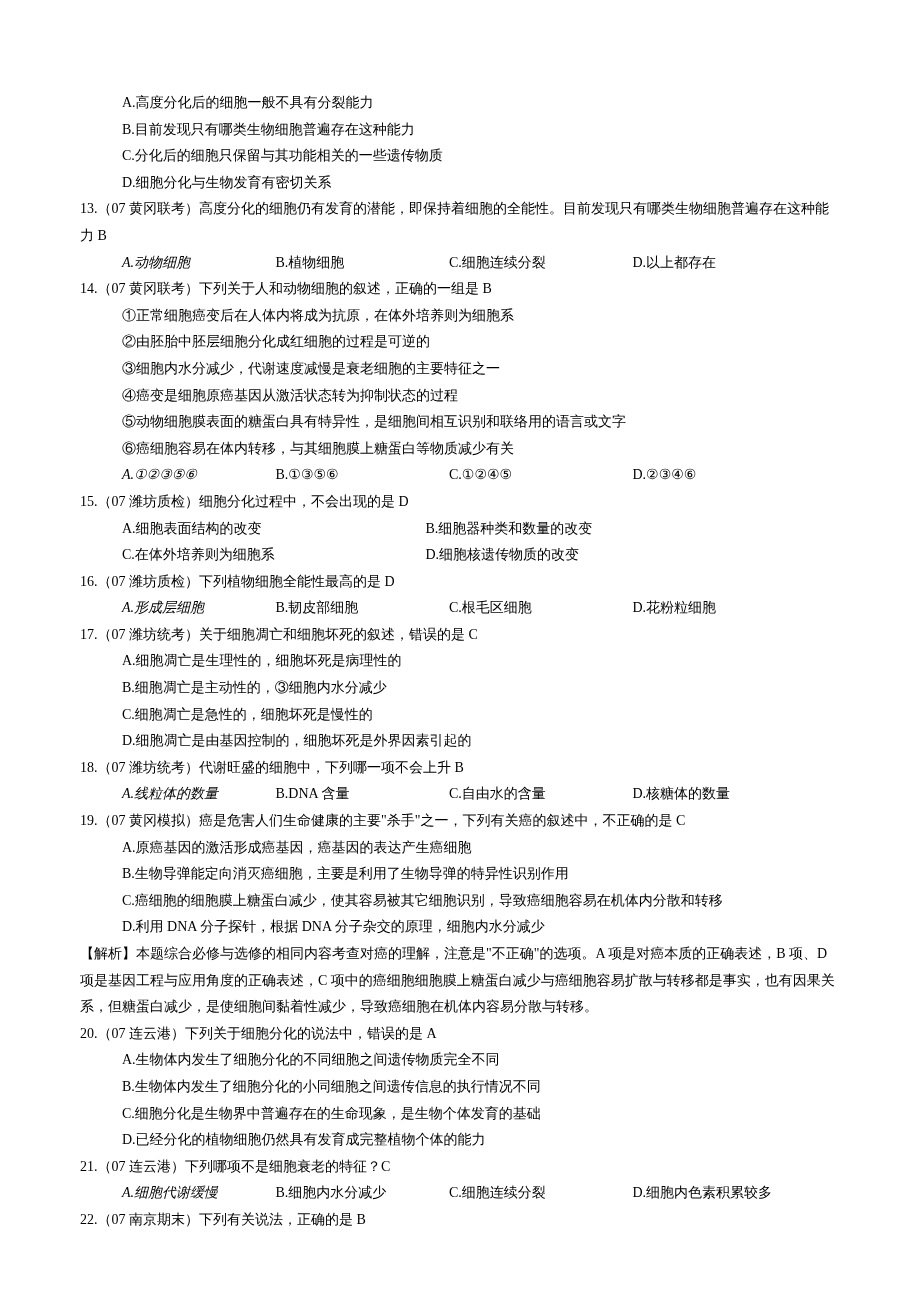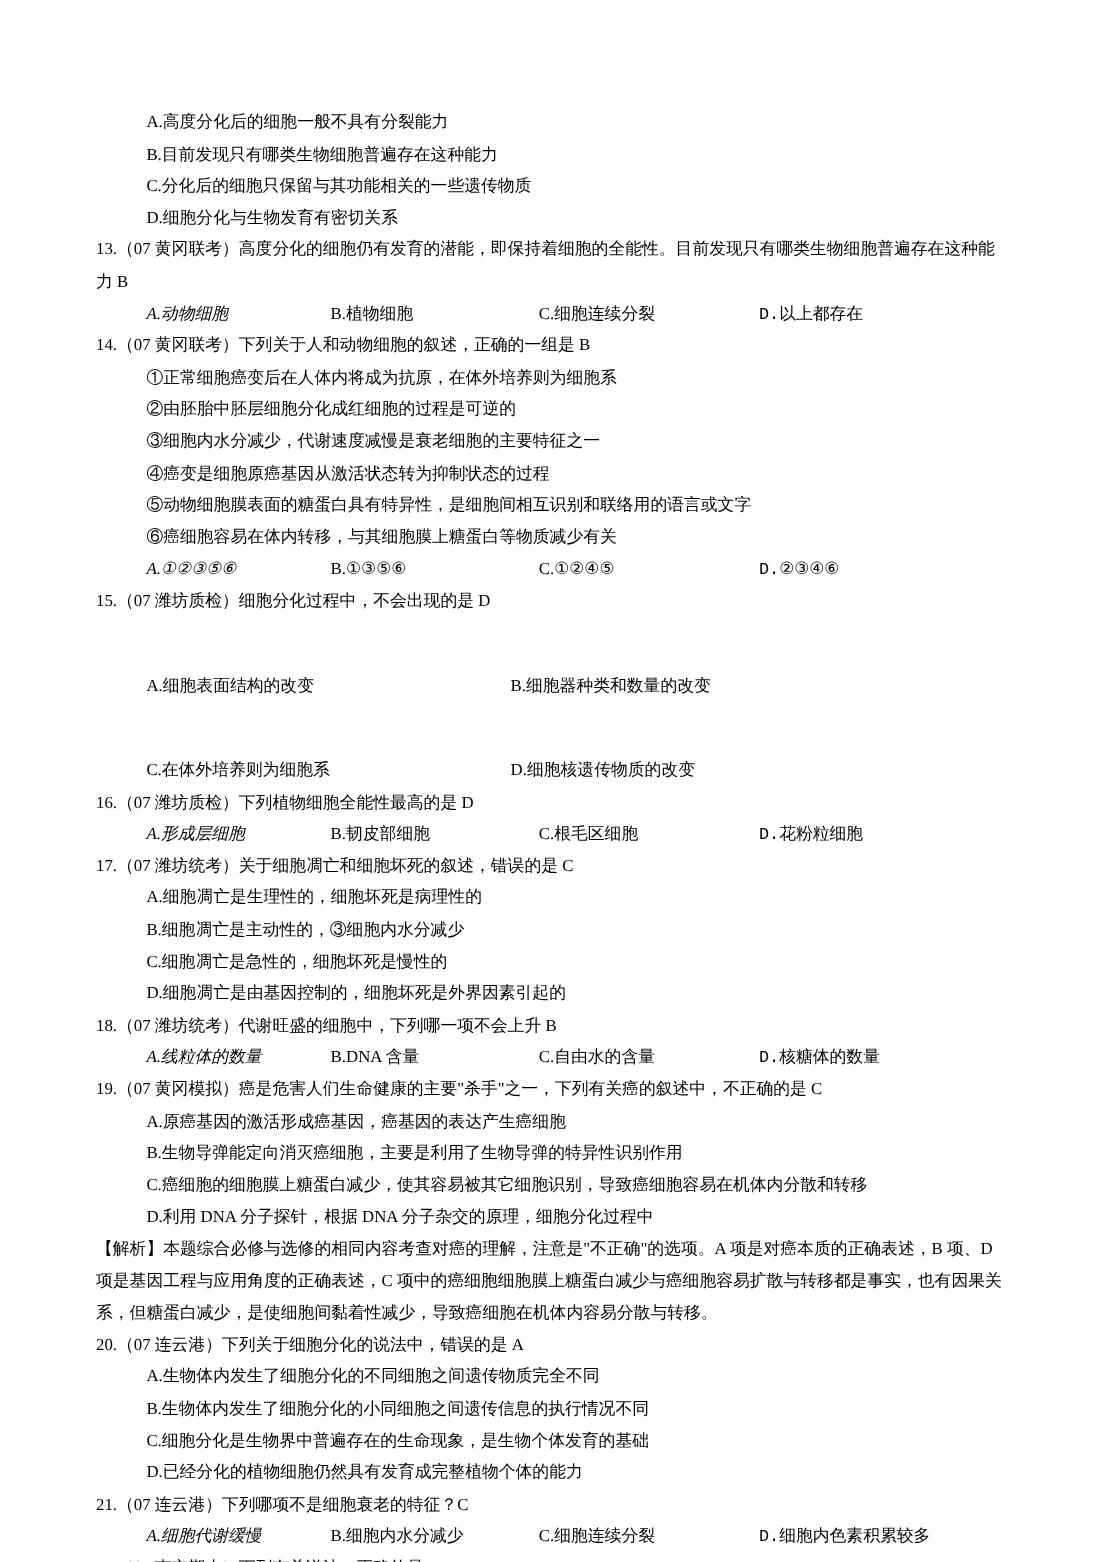--- a/index.html
+++ b/index.html
@@ -15,30 +15,29 @@
     }
     .option-row {
       padding-left: 3em;
     }
     .option-row span {
       display: inline-block;
     }
     .w1 { width: 150px; font-style: italic; }
     .w2 { width: 170px; }
     .w3 { width: 180px; }
-    .w4 { width: 150px; font-family: Liberation Mono, monospace; }
+    .w4 { width: 150px; }
     .stem {
       padding-left: 0;
     }
     .sub {
       padding-left: 3em;
     }
     .half-row {
       padding-left: 3em;
-      margin-top: 44px;
     }
     .half-row span {
       display: inline-block;
     }
     .hw1 { width: 300px; }
     .hw2 { width: 300px; }
     .analysis {
       padding-left: 0;
     }
   </style>
@@ -101,21 +100,21 @@
   <span class="w1">A.线粒体的数量</span>
   <span class="w2">B.DNA 含量</span>
   <span class="w3">C.自由水的含量</span>
   <span class="w4">D.核糖体的数量</span>
 </div>
 
 <div class="stem">19.（07 黄冈模拟）癌是危害人们生命健康的主要"杀手"之一，下列有关癌的叙述中，不正确的是  C</div>
 <div class="sub">A.原癌基因的激活形成癌基因，癌基因的表达产生癌细胞</div>
 <div class="sub">B.生物导弹能定向消灭癌细胞，主要是利用了生物导弹的特异性识别作用</div>
 <div class="sub">C.癌细胞的细胞膜上糖蛋白减少，使其容易被其它细胞识别，导致癌细胞容易在机体内分散和转移</div>
-<div class="sub">D.利用 DNA 分子探针，根据 DNA 分子杂交的原理，细胞分化过程中</div>
+<div class="sub">D.利用 DNA 分子探针，根据 DNA 分子杂交的原理，细胞内水分减少</div>
 <div class="analysis">【解析】本题综合必修与选修的相同内容考查对癌的理解，注意是"不正确"的选项。A 项是对癌本质的正确表述，B 项、D 项是基因工程与应用角度的正确表述，C 项中的癌细胞细胞膜上糖蛋白减少与癌细胞容易扩散与转移都是事实，也有因果关系，但糖蛋白减少，是使细胞间黏着性减少，导致癌细胞在机体内容易分散与转移。</div>
 
 <div class="stem">20.（07 连云港）下列关于细胞分化的说法中，错误的是  A</div>
 <div class="sub">A.生物体内发生了细胞分化的不同细胞之间遗传物质完全不同</div>
 <div class="sub">B.生物体内发生了细胞分化的小同细胞之间遗传信息的执行情况不同</div>
 <div class="sub">C.细胞分化是生物界中普遍存在的生命现象，是生物个体发育的基础</div>
 <div class="sub">D.已经分化的植物细胞仍然具有发育成完整植物个体的能力</div>
 
 <div class="stem">21.（07 连云港）下列哪项不是细胞衰老的特征？C</div>
 <div class="option-row">

